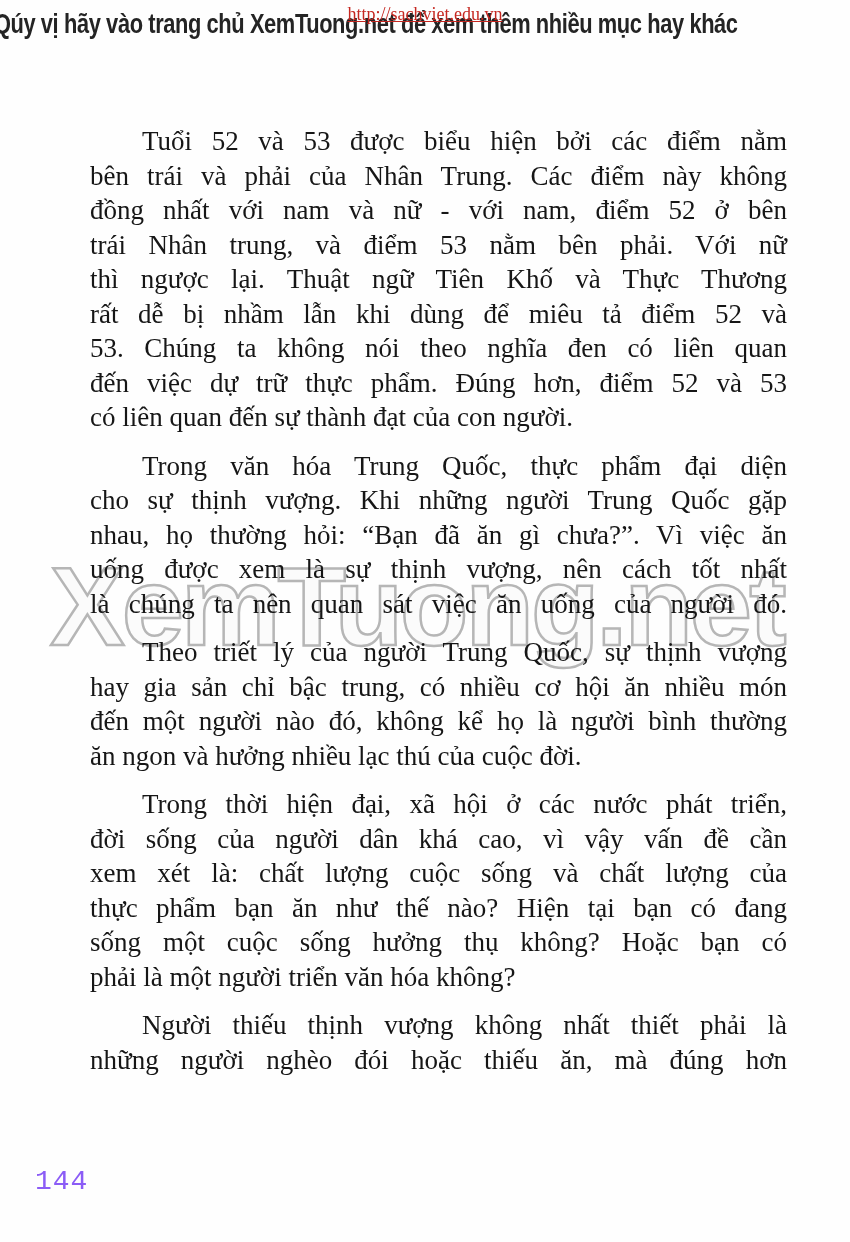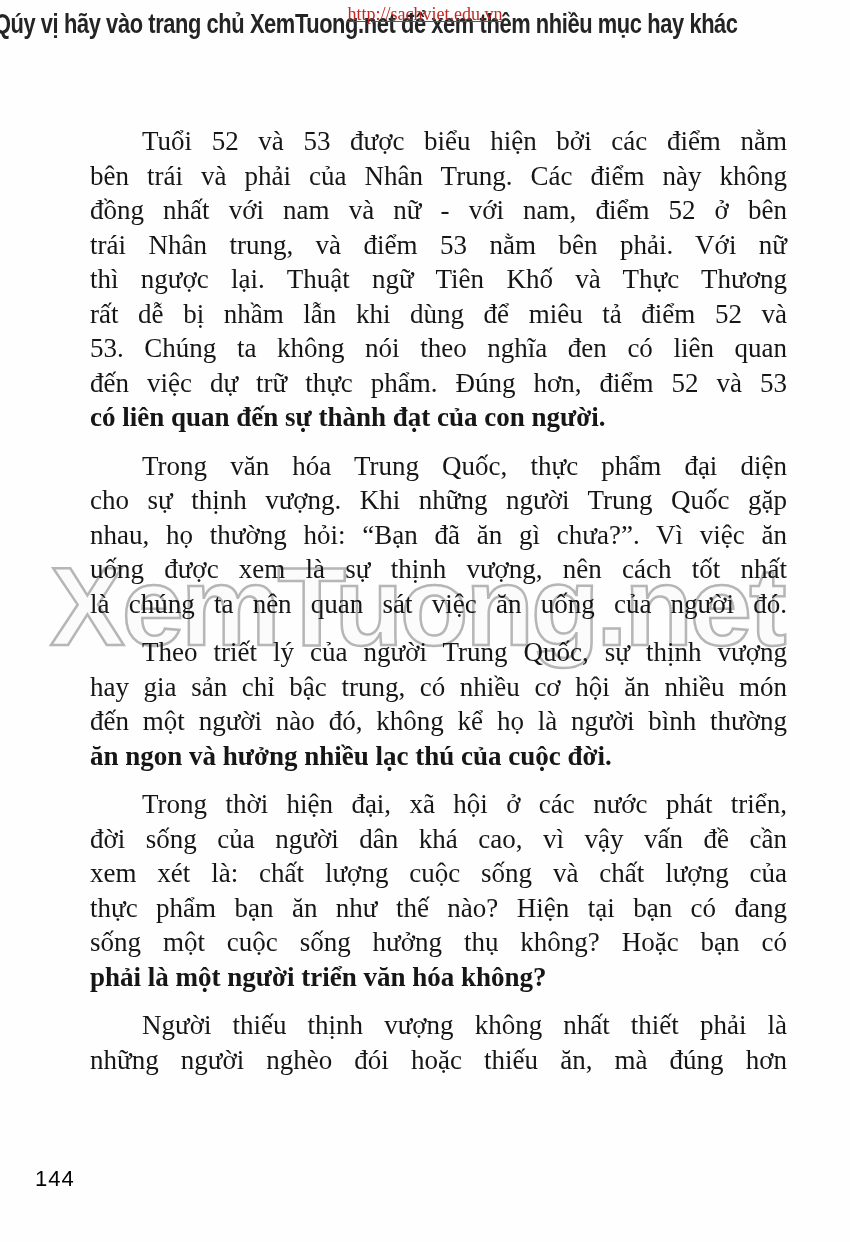--- a/index.html
+++ b/index.html
@@ -64,28 +64,28 @@
     line-height:34.5px;
     margin-left:12px;
   }
   .paragraph{margin:0 0 14px 0;}
   .line{
     text-align:justify;
     text-align-last:justify;
     white-space:normal;
   }
   .line.first{text-indent:52px;}
-  .line.lastline{text-align-last:left;font-weight:bold;}
+  .line.lastline{text-align-last:left;}
   
   #page-number{
     position:absolute;
     left:35px;top:1166px;
-    font-family:Liberation Sans, sans-serif;
-    font-size:22px;
-    color:#000000;
+    font-family:Liberation Mono, monospace;
+    font-size:28px;
+    color:#8b5cf6;
     letter-spacing:1px;
     z-index:1;
   }
 </style>
 </head>
 <body>
 
 <div id="page">
 
   <div id="header-band">

